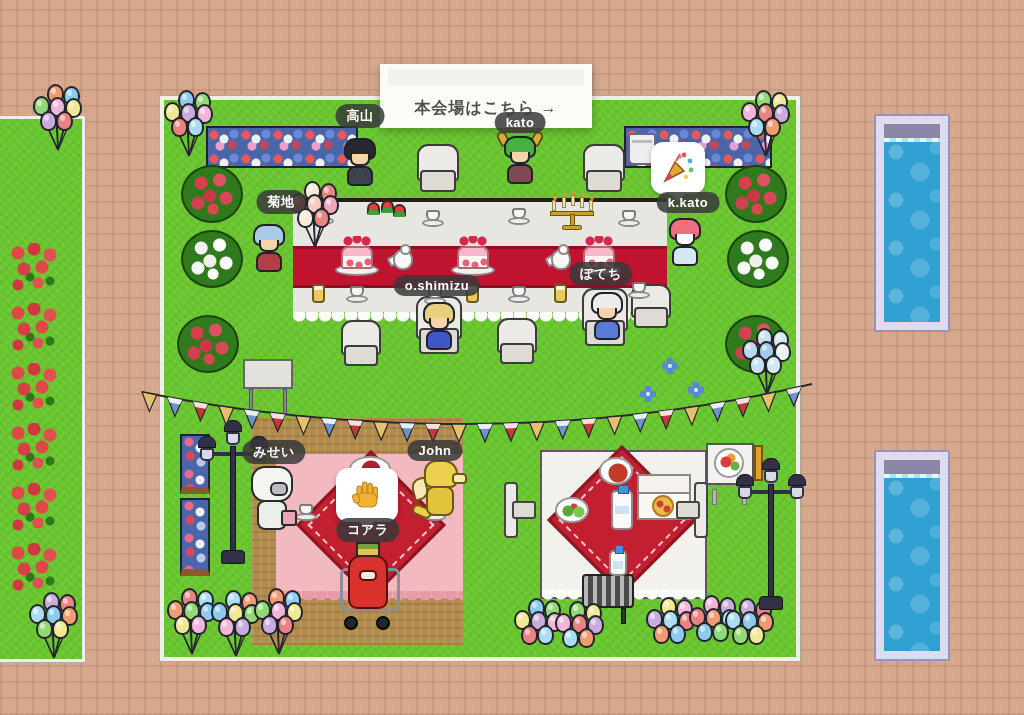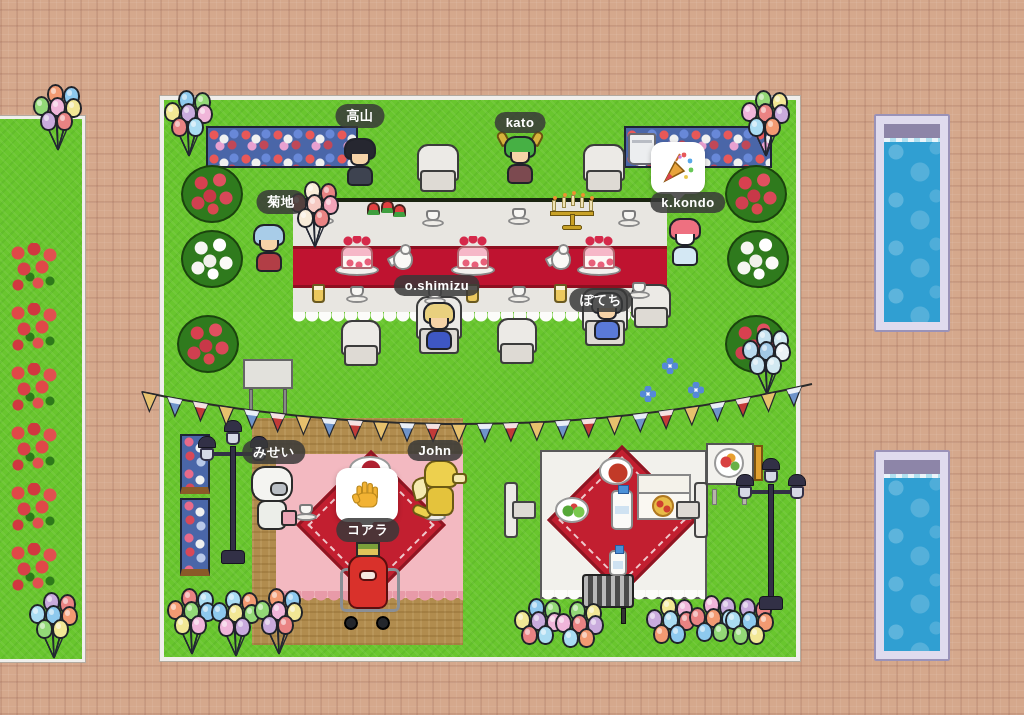--- a/index.html
+++ b/index.html
@@ -190,20 +190,23 @@
     <div class="pband"></div>
     <div class="water"></div>
     <div class="wline"></div>
   </div>
   <div class="abs pool" style="left:874px;top:450px;width:76px;height:211px">
     <div class="pband"></div>
     <div class="water"></div>
     <div class="wline"></div>
   </div>
 
+  <div class="abs sign" style="left:380px;top:64px;width:212px;height:64px">
+    <span style="position:relative">本会場はこちら →</span>
+  </div>
 
   <div class="abs flowerbed" style="left:206px;top:126px;width:152px;height:42px"></div>
   <div class="abs flowerbed" style="left:624px;top:126px;width:148px;height:42px"></div>
   <div class="abs planter" style="left:180px;top:434px;width:30px;height:60px"></div>
   <div class="abs planter" style="left:180px;top:498px;width:30px;height:78px"></div>
   <div class="abs bush red" style="left:181px;top:165px;width:62px;height:58px"></div>
   <div class="abs bush red" style="left:725px;top:165px;width:62px;height:58px"></div>
   <div class="abs bush white" style="left:181px;top:230px;width:62px;height:58px"></div>
   <div class="abs bush white" style="left:727px;top:230px;width:62px;height:58px"></div>
   <div class="abs bush red" style="left:177px;top:315px;width:62px;height:58px"></div>
@@ -717,20 +720,20 @@
         <rect x="23" y="9" width="4.4" height="12" rx="2.2"></rect>
         <rect x="7" y="15" width="20" height="14" rx="6"></rect>
         <rect x="3" y="16" width="6" height="9" rx="3" transform="rotate(-20 6 20)"></rect>
       </g>
     </svg>
   </div>
 
   <div class="nametag" style="left:360px;top:104px">高山</div>
   <div class="nametag" style="left:520px;top:112px">kato</div>
   <div class="nametag" style="left:281px;top:190px">菊地</div>
-  <div class="nametag" style="left:688px;top:192px">k.kondo</div>
+  <div class="nametag" style="left:688px;top:192px">k.kato</div>
   <div class="nametag" style="left:437px;top:275px">o.shimizu</div>
-  <div class="nametag" style="left:601px;top:288px">ぽてち</div>
+  <div class="nametag" style="left:601px;top:262px">ぽてち</div>
   <div class="nametag" style="left:274px;top:440px">みせい</div>
   <div class="nametag" style="left:435px;top:440px">John</div>
   <div class="nametag" style="left:368px;top:518px">コアラ</div>
 
 </div>
 
 </body></html>

